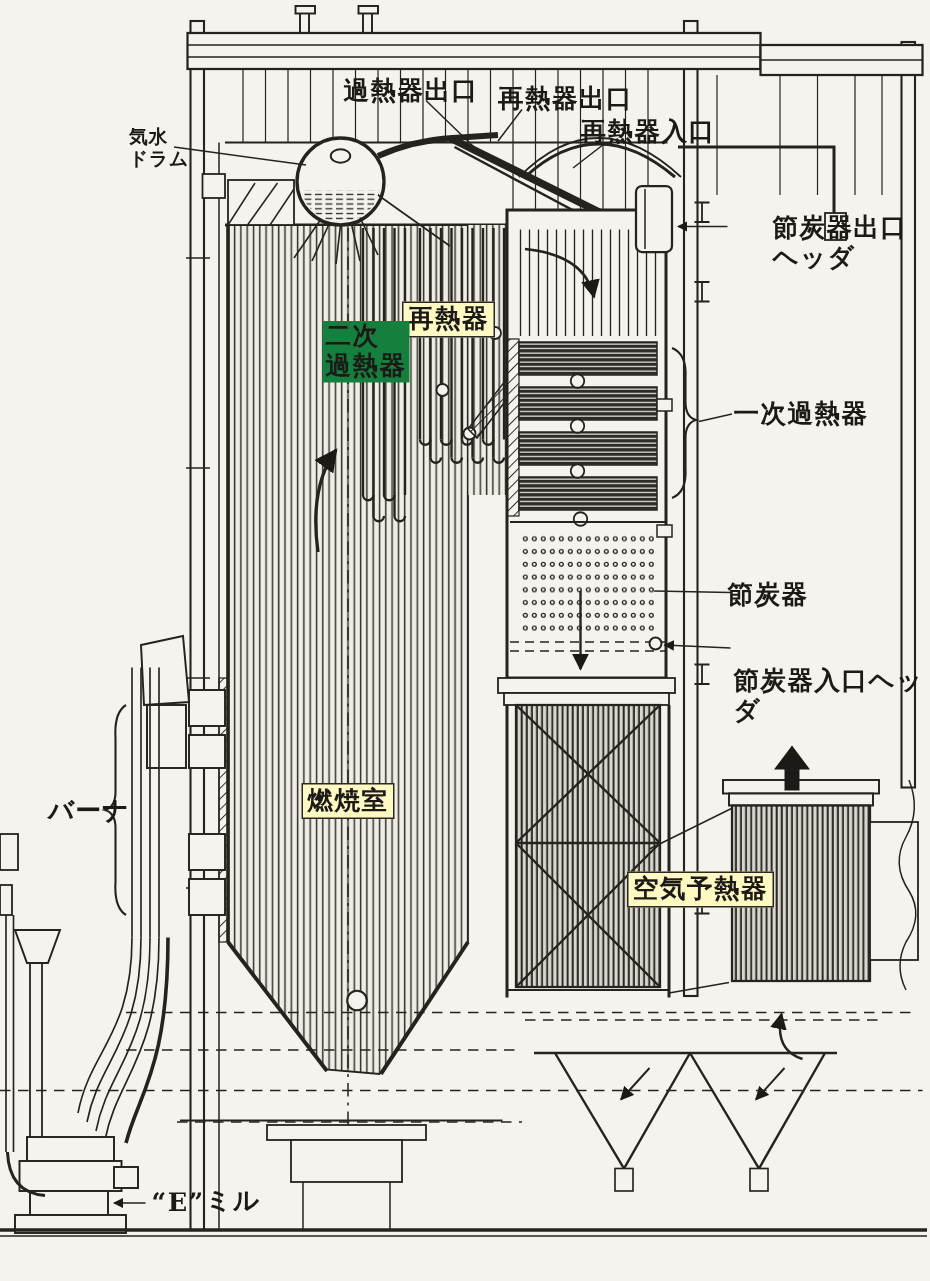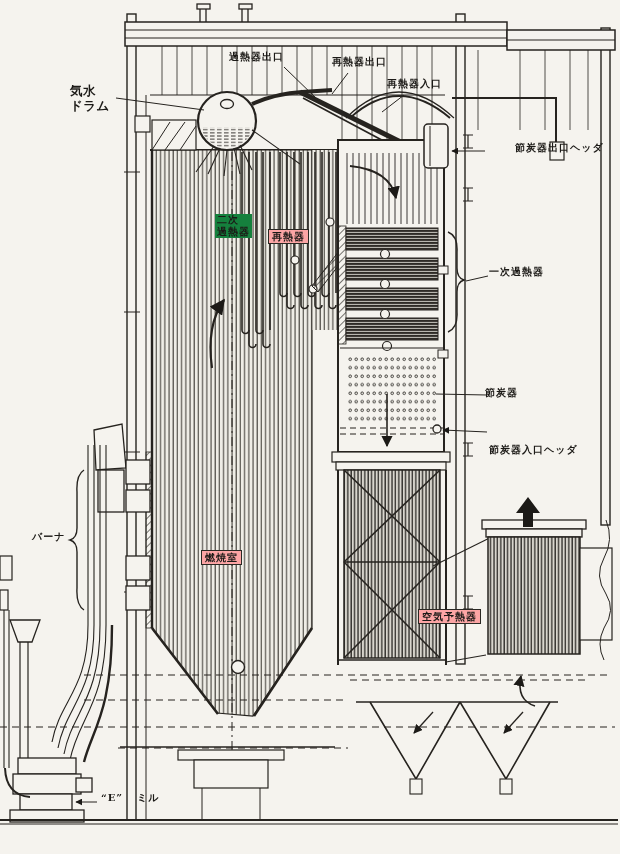--- a/index.html
+++ b/index.html
@@ -1,22 +1,22 @@
 <!DOCTYPE html>
 <html><head>
 <meta charset="utf-8">
 <style>
   html,body{margin:0;padding:0;background:#ddd;}
   .page{position:relative;width:620px;height:854px;background:#f5f3ee;overflow:hidden;
         font-family:"DejaVu Serif","Liberation Serif",serif;color:#1c1a17;}
   svg{position:absolute;left:0;top:0;}
-  .label{position:absolute;font-size:10px;line-height:1.2;letter-spacing:1px;
+  .label{position:absolute;font-size:17px;line-height:1.2;letter-spacing:1px;
          white-space:pre-line;color:#1c1a17;font-weight:600;}
-  .small{font-size:12.5px;letter-spacing:0.5px;}
-  .boxed{background:#fca5a5;border:1px solid #2a2823;padding:0 3px;line-height:1.3;margin-top:28px;}
+  .small{font-size:12.5px;letter-spacing:0.5px;margin-left:16px;}
+  .boxed{background:#fef9c3;border:1px solid #2a2823;padding:0 3px;line-height:1.3;}
   .plain-box{background:#15803d;padding:0 2px;}
   .caption{position:absolute;left:0;top:828px;width:100%;text-align:center;
            font-size:17px;font-weight:bold;letter-spacing:3px;}
 </style>
 </head>
 <body>
 
 <div class="page">
 
 <svg width="620" height="854" viewBox="0 0 620 854">

